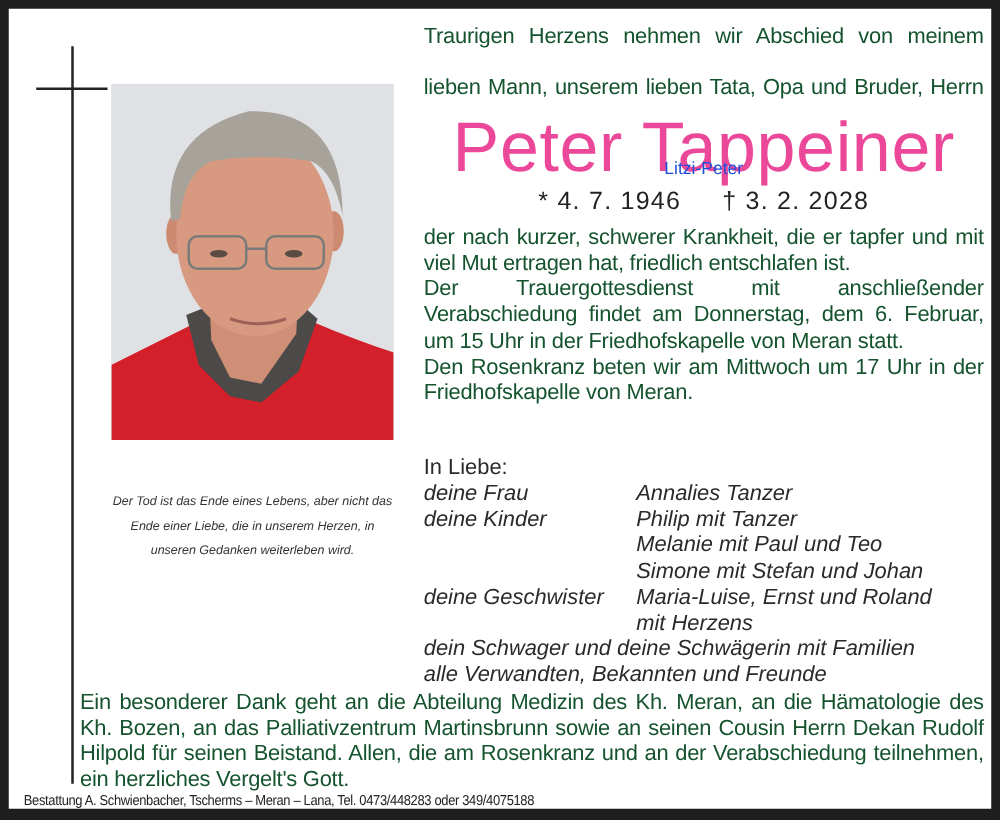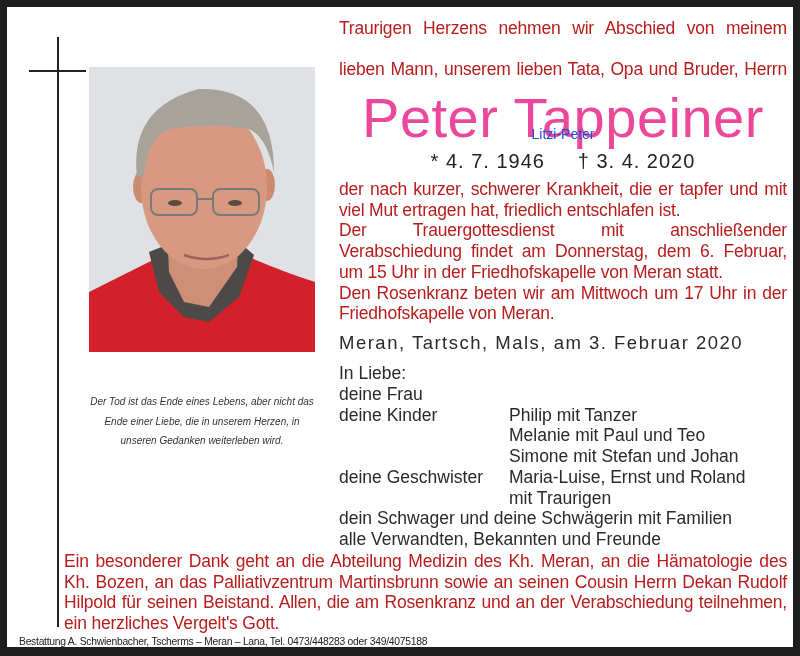--- a/index.html
+++ b/index.html
@@ -4,32 +4,32 @@
 <style>
   html, body { margin:0; padding:0; }
   body { width:800px; height:656px; background:#1e1e1e; position:relative; overflow:hidden;
          font-family:"Liberation Sans", sans-serif; color:#2a2a2a; }
   .card { position:absolute; left:7px; top:7px; width:786px; height:640px; background:#ffffff; }
   .cross-v { position:absolute; left:50px; top:30px; width:2px; height:590px; background:#222; }
   .cross-h { position:absolute; left:22px; top:63px; width:57px; height:2px; background:#222; }
   .photo { position:absolute; left:82px; top:60px; width:226px; height:285px; background:#dfe1e4; overflow:hidden; }
   .quote { position:absolute; left:82px; top:385px; width:226px; text-align:center; font-style:italic;
            font-size:10px; line-height:19.5px; color:#333; }
-  .text { position:absolute; font-size:17.5px; line-height:20.7px; color:#b91c1c; letter-spacing:-0.2px; }
+  .text { position:absolute; font-size:17.5px; line-height:20.7px; color:#14532d; letter-spacing:-0.2px; }
   .intro { left:332px; top:11px; width:448px; text-align:justify; text-align-last:justify; font-size:17.5px; }
   .intro2 { left:332px; top:32px; width:448px; text-align:justify; text-align-last:justify;margin-top:20px; }
   .name { position:absolute; left:332px; top:78px; width:448px; text-align:center; font-size:56px; font-weight:300;
           letter-spacing:0.5px; color:#ec4899; }
   .nick { position:absolute; left:332px; top:119px; width:448px; text-align:center; font-size:14px; color:#1d4ed8; }
   .dates { position:absolute; left:332px; top:143px; width:448px; text-align:center; font-size:20px; letter-spacing:1px; color:#222; }
   .body1 { left:332px; top:172px; width:448px; }
   .body1 p { margin:0; text-align:justify; }
   .place { position:absolute; left:332px; top:325px; font-size:18.5px; letter-spacing:1.5px; color:#2a2a2a; }
   .love { position:absolute; left:332px; top:356px; font-size:17.5px; line-height:20.7px; }
-  .fam { position:absolute; left:332px; top:377px; font-size:17.5px; line-height:20.7px; width:450px; }
+  .fam { position:absolute; left:332px; top:377px; font-size:17.5px; line-height:20.7px; width:450px;font-style:italic; }
   .fam .row { display:flex; }
   .fam .rel { width:170px; }
   .fam .full { }
   .thanks { left:57px; top:544px; width:723px; text-align:justify; }
   .footer { position:absolute; left:12px; top:628px; font-size:11.5px; letter-spacing:-0.3px; color:#222; transform:scaleX(0.9); transform-origin:left; }
 </style>
 </head>
 <body>
 
 <div class="card">
@@ -67,56 +67,56 @@
   <div class="quote">Der Tod ist das Ende eines Lebens, aber nicht das Ende einer Liebe, die in unserem Herzen, in unseren Gedanken weiterleben wird.</div>
 
   <div class="text intro">Traurigen Herzens nehmen wir Abschied von meinem</div>
   <div class="text intro2">lieben Mann, unserem lieben Tata, Opa und Bruder, Herrn</div>
 
   <div class="name">Peter Tappeiner</div>
   <div class="nick">Litzi-Peter</div>
   <div class="dates">
     <span>* 4. 7. 1946</span>
     <span>&nbsp;&nbsp;&nbsp;</span>
-    <span>† 3. 4. 2020</span>
+    <span>† 3. 2. 2028</span>
   </div>
 
   <div class="text body1">
     <p>der nach kurzer, schwerer Krankheit, die er tapfer und mit viel Mut ertragen hat, friedlich entschlafen ist.</p>
     <p>Der Trauergottesdienst mit anschließender Verabschiedung findet am Donnerstag, dem 6. Februar, um 15 Uhr in der Friedhofskapelle von Meran statt.</p>
     <p>Den Rosenkranz beten wir am Mittwoch um 17 Uhr in der Friedhofskapelle von Meran.</p>
   </div>
 
-  <div class="place">Meran, Tartsch, Mals, am 3. Februar 2020</div>
 
   <div class="love">In Liebe:</div>
 
   <div class="fam">
     <div class="row">
       <span class="rel">deine Frau</span>
+      <span>Annalies Tanzer</span>
     </div>
     <div class="row">
       <span class="rel">deine Kinder</span>
       <span>Philip mit Tanzer</span>
     </div>
     <div class="row">
       <span class="rel"></span>
       <span>Melanie mit Paul und Teo</span>
     </div>
     <div class="row">
       <span class="rel"></span>
       <span>Simone mit Stefan und Johan</span>
     </div>
     <div class="row">
       <span class="rel">deine Geschwister</span>
       <span>Maria-Luise, Ernst und Roland</span>
     </div>
     <div class="row">
       <span class="rel"></span>
-      <span>mit Traurigen</span>
+      <span>mit Herzens</span>
     </div>
     <div class="full">dein Schwager und deine Schwägerin mit Familien</div>
     <div class="full">alle Verwandten, Bekannten und Freunde</div>
   </div>
 
   <div class="text thanks">Ein besonderer Dank geht an die Abteilung Medizin des Kh. Meran, an die Hämatologie des Kh. Bozen, an das Palliativzentrum Martinsbrunn sowie an seinen Cousin Herrn Dekan Rudolf Hilpold für seinen Beistand. Allen, die am Rosenkranz und an der Verabschiedung teilnehmen, ein herzliches Vergelt's Gott.</div>
 
   <div class="footer">Bestattung A. Schwienbacher, Tscherms – Meran – Lana, Tel. 0473/448283 oder 349/4075188</div>
 </div>
 

